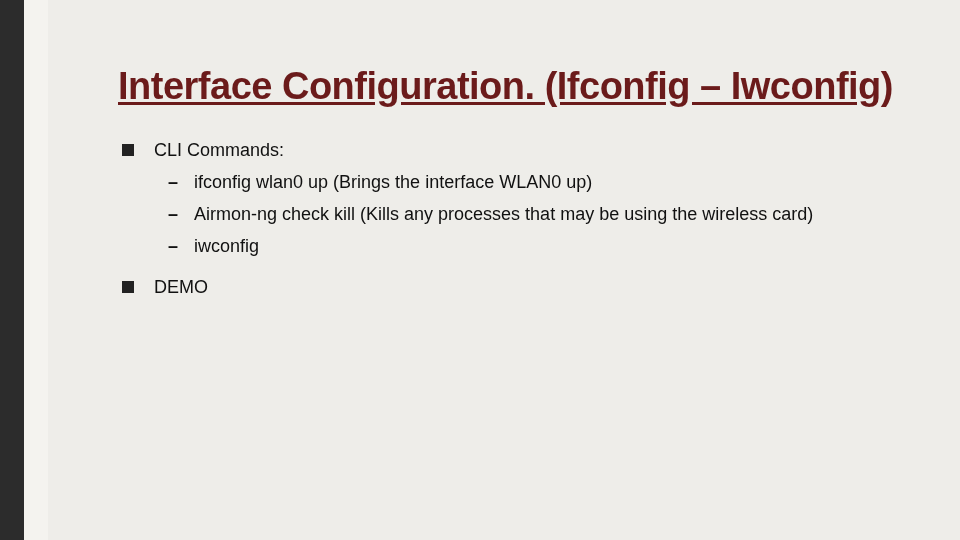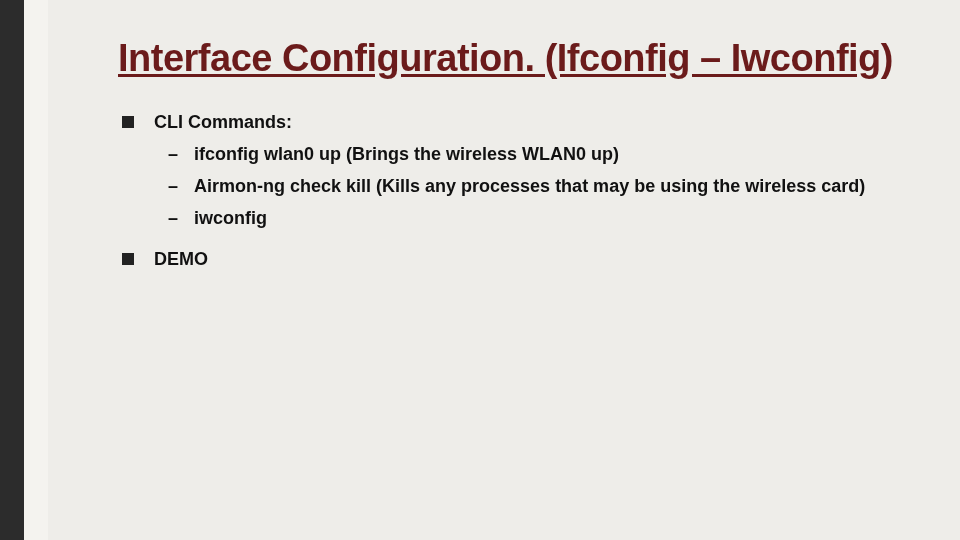--- a/index.html
+++ b/index.html
@@ -20,39 +20,39 @@
   }
   .stripe-light {
     position: absolute;
     left: 24px; top: 0;
     width: 24px; height: 540px;
     background: #f4f3ef;
   }
   .content {
     position: absolute;
     left: 118px;
-    top: 36px;
+    top: 64px;
     right: 60px;
   }
   h1.title {
     margin: 0 0 28px 0;
     font-size: 38px;
     line-height: 1.18;
     font-weight: 700;
     color: #6b1b1b;
     text-decoration: underline;
     text-underline-offset: 3px;
     letter-spacing: -0.5px;
   }
   ul.lvl1 {
     list-style: none;
     margin: 0;
     padding: 0;
     font-size: 18px;
-    font-weight: 700;
+    font-weight: 400;
     line-height: 1.55;
   }
   ul.lvl1 > li {
     position: relative;
     padding-left: 36px;
     margin-bottom: 14px;
   }
   ul.lvl1 > li::before {
     content: "";
     position: absolute;
@@ -86,21 +86,21 @@
 <div class="stripe-dark"></div>
 <div class="stripe-light"></div>
 
 <div class="content">
   <h1 class="title">Interface Configuration. (Ifconfig – Iwconfig)</h1>
 
   <ul class="lvl1">
     <li>
       <span>CLI Commands:</span>
       <ul class="lvl2">
-        <li><span>ifconfig wlan0 up (Brings the wireless WLAN0 up)</span></li>
+        <li><span>ifconfig wlan0 up (Brings the interface WLAN0 up)</span></li>
         <li><span>Airmon-ng check kill (Kills any processes that may be using the wireless card)</span></li>
         <li><span>iwconfig</span></li>
       </ul>
     </li>
     <li>
       <span>DEMO</span>
     </li>
   </ul>
 </div>
 

